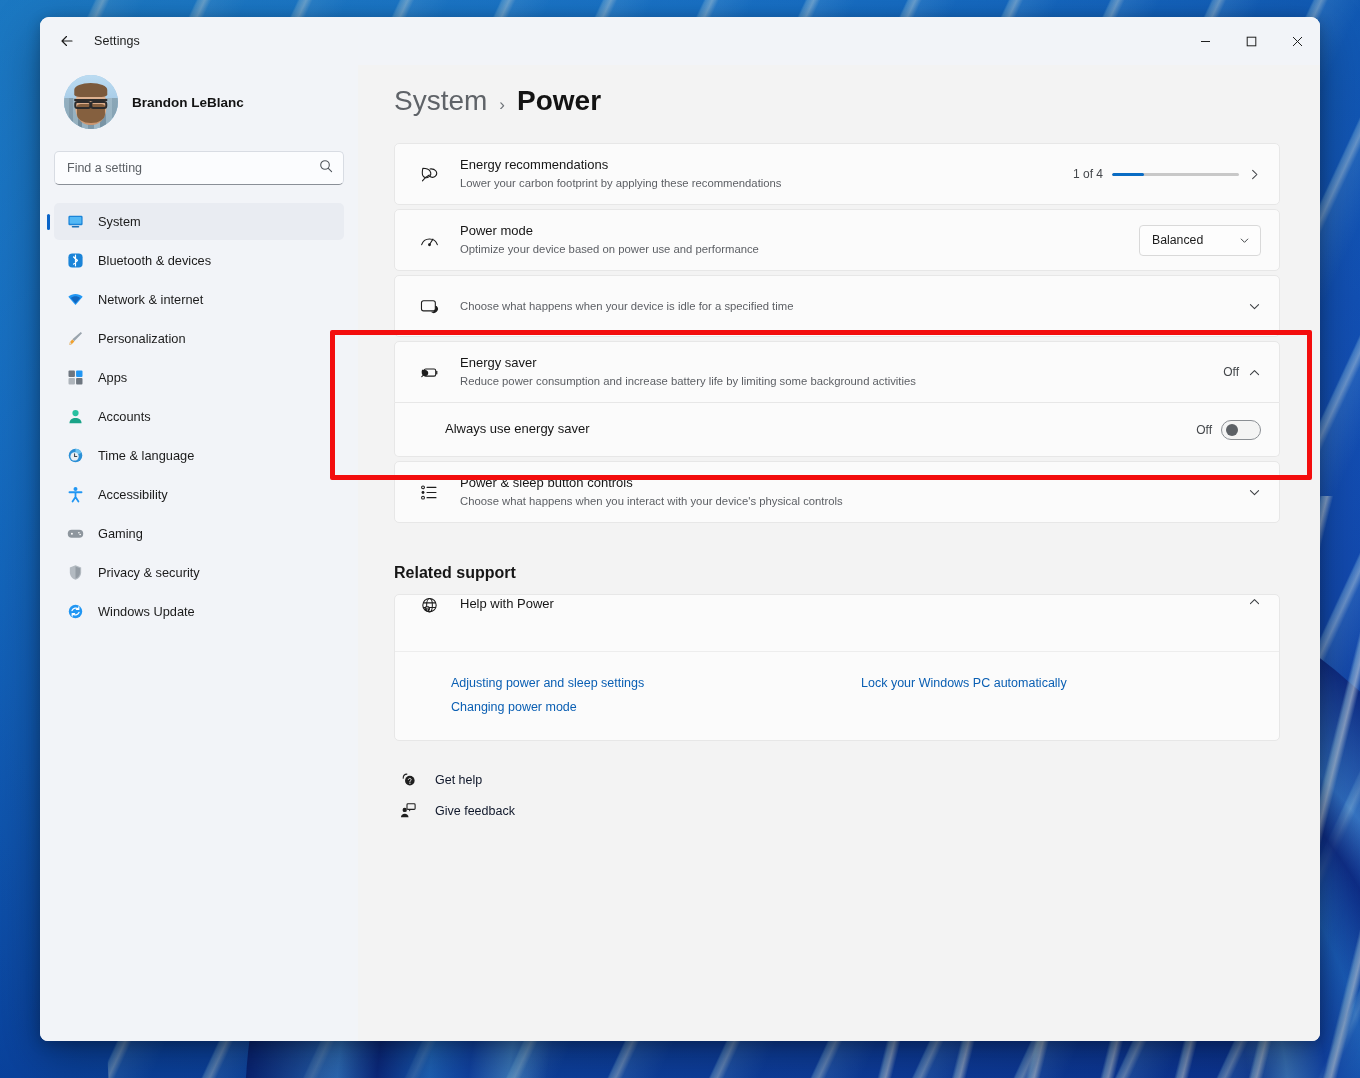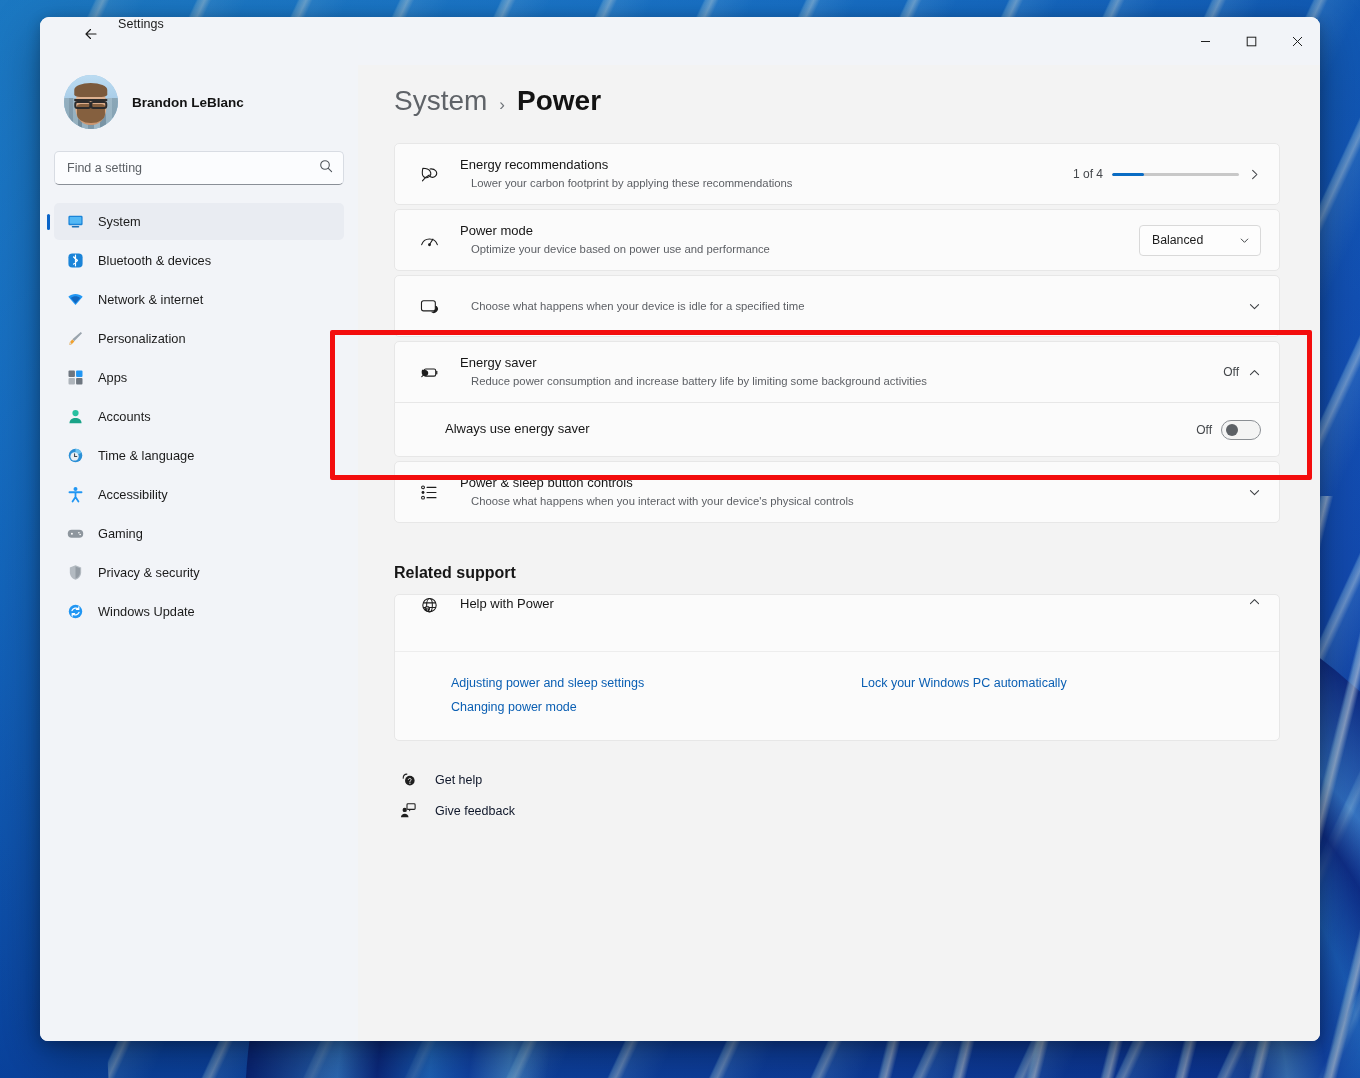--- a/index.html
+++ b/index.html
@@ -91,23 +91,23 @@
     overflow: hidden;
     display: flex;
     flex-direction: column;
   }
 
   
   #titlebar {
     height: 48px;
     flex: 0 0 48px;
     display: flex;
+    align-items: center;
     background: #f2f4f8;
     position: relative;
-    padding-left: 24px;
   }
   #back-button {
     width: 34px; height: 34px;
     margin-left: 10px;
     border-radius: 5px;
     display: flex; align-items: center; justify-content: center;
     cursor: pointer;
     color: #1a1a1a;
   }
   #app-title {
@@ -286,21 +286,21 @@
   .card-icon {
     width: 22px; height: 22px;
     flex: 0 0 22px;
     display: flex; align-items: center; justify-content: center;
     color: #1d1d1d;
     margin-left: 7px;
     margin-right: 6px;
   }
   .card-text { flex: 1; min-width: 0; }
   .card-title { font-size: 13px; color: #161616; line-height: 1.45; }
-  .card-sub { font-size: 11.3px; color: #5c5f64; line-height: 1.5; margin-left: 11px; }
+  .card-sub { font-size: 11.3px; color: #5c5f64; line-height: 1.5; }
   .card-right {
     display: flex; align-items: center; gap: 9px;
     flex: 0 0 auto;
   }
   .card-value { font-size: 12px; color: #44474b; }
 
   
   .progress-track {
     width: 127px; height: 3px;
     background: #c8c8c8;

